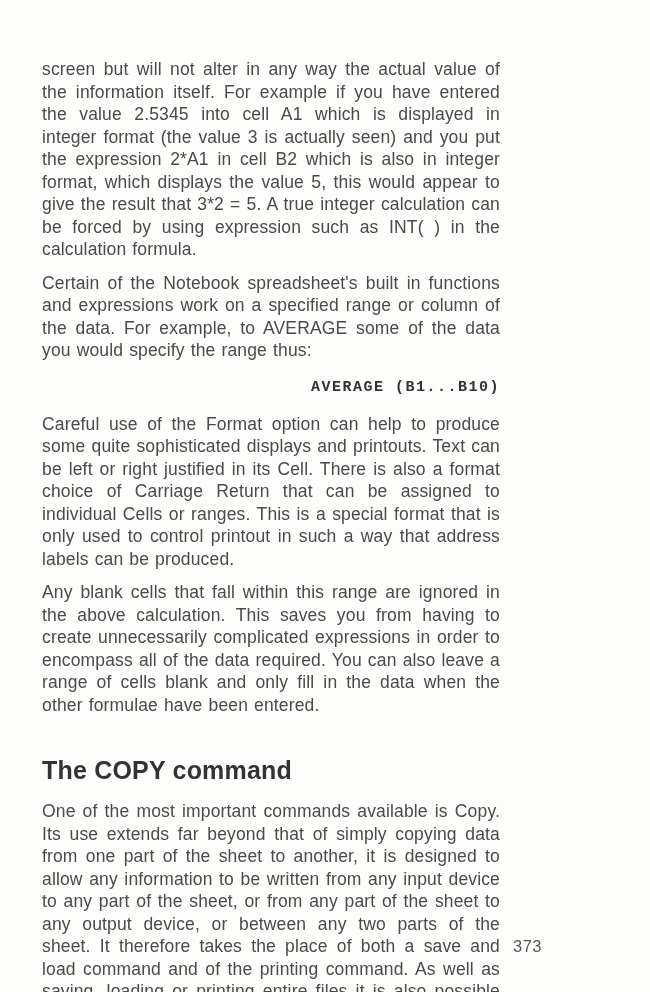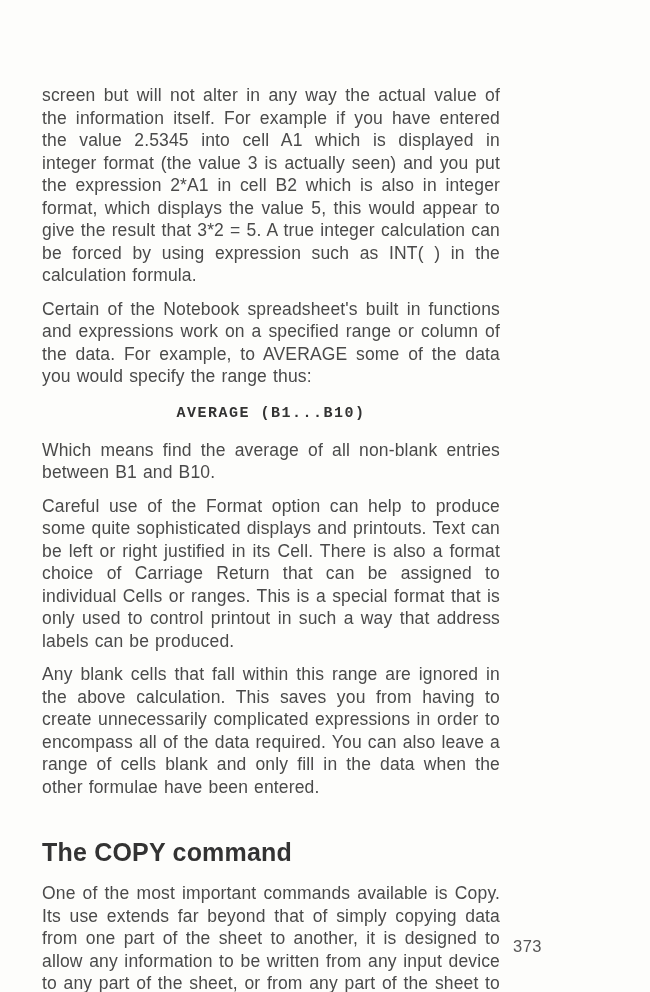--- a/index.html
+++ b/index.html
@@ -10,40 +10,40 @@
     width: 650px;
     height: 992px;
     background: var(--paper, #fdfdfb);
     overflow: hidden;
   }
   .page {
     position: relative;
     width: 542px;
     height: 992px;
     box-sizing: border-box;
-    padding: 84px 42px 0 42px;
+    padding: 58px 42px 0 42px;
     background: var(--paper, #fdfdfb);
   }
   .content p.body-para {
     font-family: "Liberation Sans", sans-serif;
     font-size: 17.5px;
     line-height: 22.5px;
     color: var(--ink, #4a4a4a);
     text-align: justify;
     letter-spacing: 0.15px;
     word-spacing: 1px;
     margin: 0 0 11px 0;
   }
   .content p.formula {
     font-family: "Liberation Mono", monospace;
     font-weight: bold;
     font-size: 15px;
     letter-spacing: 1.5px;
     color: var(--heading-ink, #333333);
-    text-align: center;
+    text-align: right;
     margin: 17px 0 17px 0;
   }
   .content h1.section-heading {
     font-family: "Liberation Sans", sans-serif;
     font-size: 25px;
     font-weight: bold;
     color: var(--heading-ink, #333333);
     letter-spacing: 0.2px;
     margin: 40px 0 15px 0;
   }
@@ -62,21 +62,20 @@
   }
 </style>
 </head>
 <body>
 
 <div class="page">
   <main class="content">
     <p class="body-para">screen but will not alter in any way the actual value of the information itself.  For example if you have entered the value 2.5345 into cell A1 which is displayed in integer format (the value 3 is actually seen) and you put the expression 2*A1 in cell B2 which is also in integer format, which displays the value 5, this would appear to give the result that 3*2 = 5. A true integer calculation can be forced by using expression such as INT( ) in the calculation formula.</p>
     <p class="body-para">Certain of the Notebook spreadsheet's built in functions and expressions work on a specified range or column of the data. For example, to AVERAGE some of the data you would specify the range thus:</p>
     <p class="formula">AVERAGE (B1...B10)</p>
-    <p class="body-para">Which means find the average of all non-blank entries between B1 and B10.</p>
     <p class="body-para">Careful use of the Format option can help to produce some quite sophisticated displays and printouts. Text can be left or right justified in its Cell. There is also a format choice of Carriage Return that can be assigned to individual Cells or ranges. This is a special format that is only used to control printout in such a way that address labels can be produced.</p>
     <p class="body-para">Any blank cells that fall within this range are ignored in the above calculation. This saves you from having to create unnecessarily complicated expressions in order to encompass all of the data required. You can also leave a range of cells blank and only fill in the data when the other formulae have been entered.</p>
     <h1 class="section-heading">The COPY command</h1>
     <p class="body-para">One of the most important commands available is Copy. Its use extends far beyond that of simply copying data from one part of the sheet to another, it is designed to allow any information to be written from any input device to any part of the sheet, or from any part of the sheet to any output device, or between any two parts of the sheet. It therefore takes the place of both a save and load command and of the printing command. As well as saving, loading or printing entire files it is also possible to perform operations on defined blocks or ranges of the data. ‘Blocks’ as small as one Cell can be copied to a file in memory or the printer. Once the option</p>
   </main>
   <footer class="page-footer">
     <span class="page-number">373</span>
   </footer>
 </div>
 

